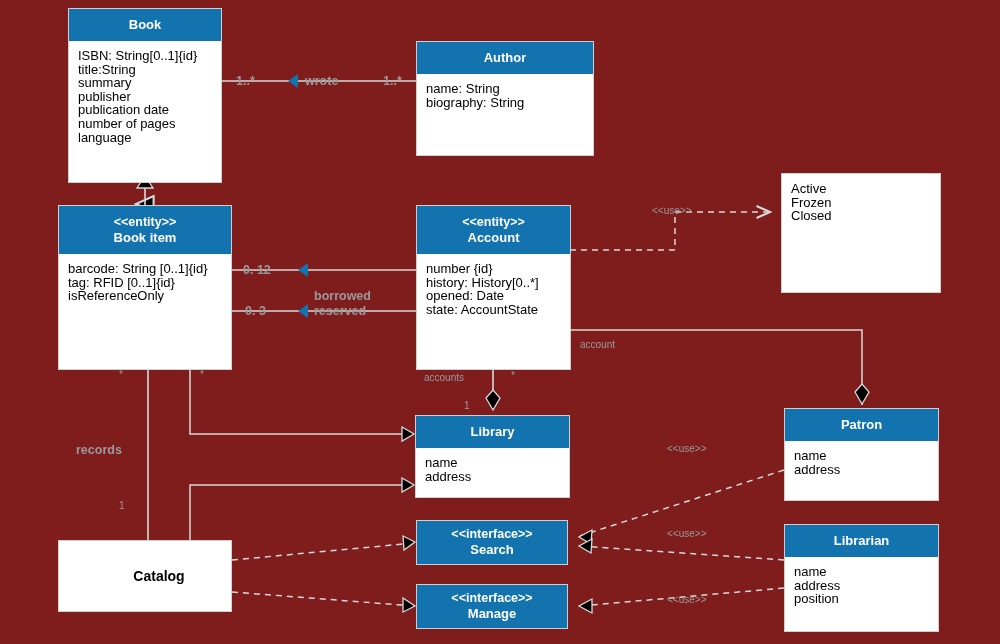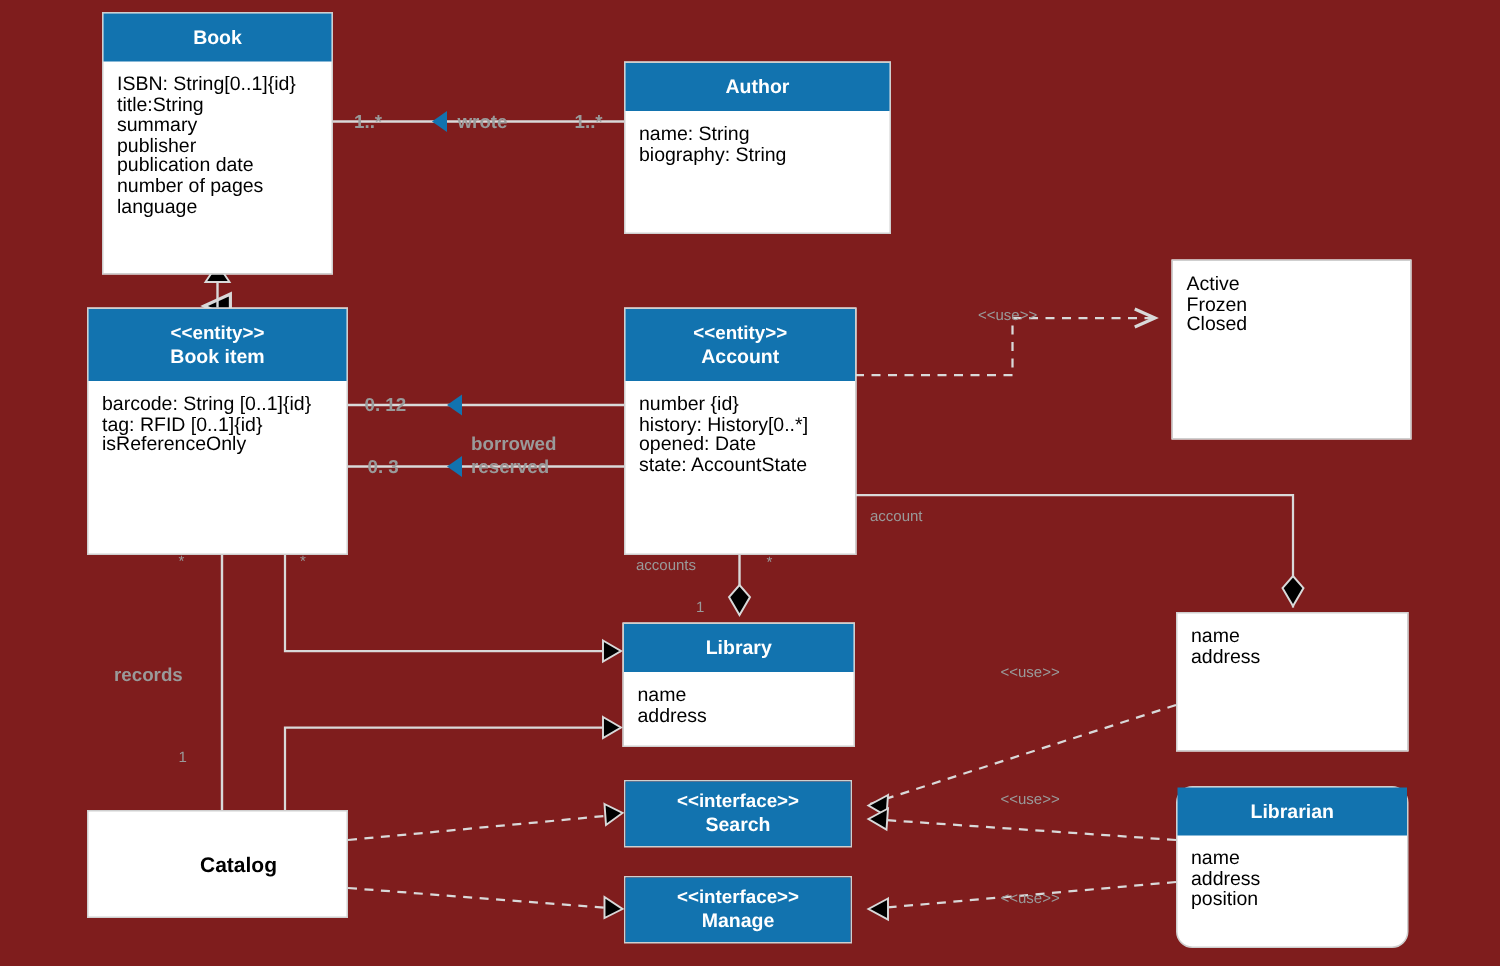--- a/index.html
+++ b/index.html
@@ -145,27 +145,30 @@
     <div class="hdr">
       <span>Library</span>
     </div>
     <div class="body">
       <div>name</div>
       <div>address</div>
     </div>
   </div>
 
   <div class="uml" style="left:784px;top:408px;width:155px;height:93px;">
+    <div class="hdr">
+      <span>Patron</span>
+    </div>
     <div class="body">
       <div>name</div>
       <div>address</div>
     </div>
   </div>
 
-  <div class="uml" style="left:784px;top:524px;width:155px;height:108px;border-radius:11px;">
+  <div class="uml" style="left:784px;top:524px;width:155px;height:108px;">
     <div class="hdr">
       <span>Librarian</span>
     </div>
     <div class="body">
       <div>name</div>
       <div>address</div>
       <div>position</div>
     </div>
   </div>
 

